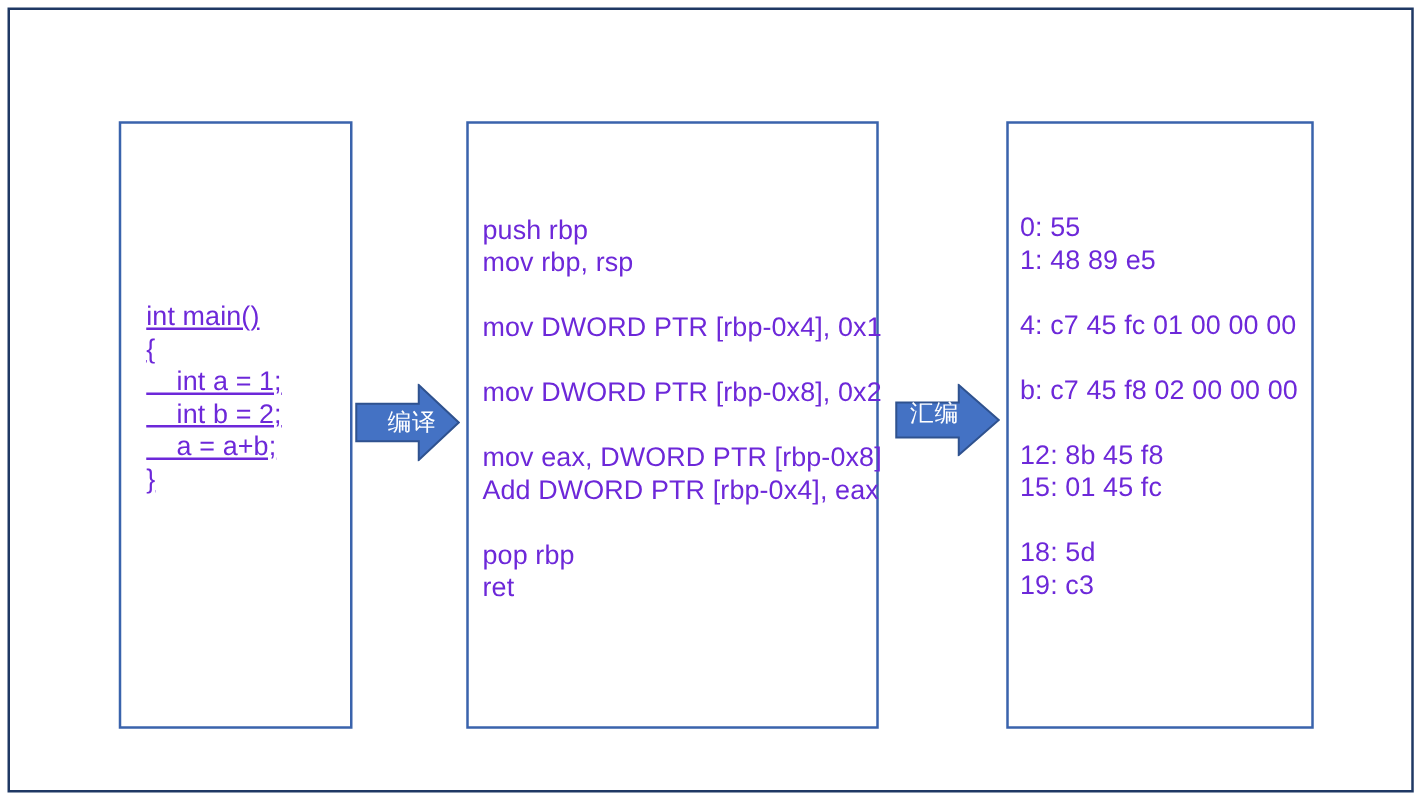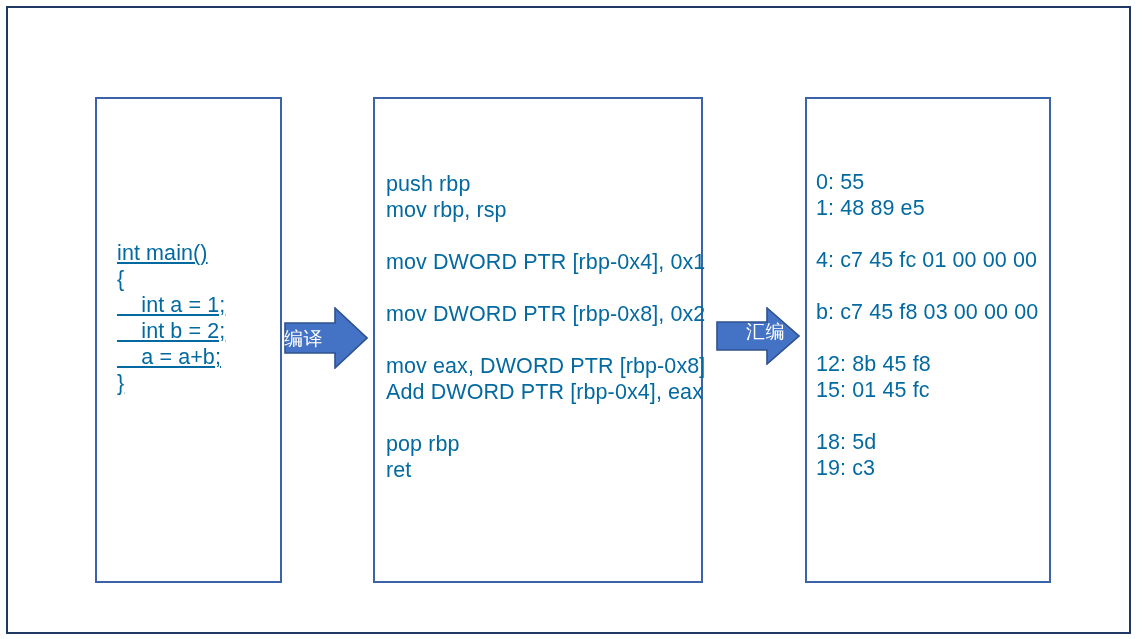--- a/index.html
+++ b/index.html
@@ -36,21 +36,21 @@
     box-sizing: border-box;
     background: #ffffff;
   }
   #box-source  { left: 87px;  top: 89px; width: 187px; height: 486px; }
   #box-asm     { left: 365px; top: 89px; width: 330px; height: 486px; }
   #box-machine { left: 797px; top: 89px; width: 246px; height: 486px; }
 
   .code-block {
     position: absolute;
     white-space: pre;
-    color: #0369a1;
+    color: #6d28d9;
     font-family: "Liberation Sans", sans-serif;
     font-size: 21.5px;
     line-height: 26px;
     letter-spacing: 0.1px;
   }
   #source-code  { left: 109px; top: 232px; text-decoration: underline; }
   #asm-code     { left: 378px; top: 163px; }
   #machine-code { left: 808px; top: 161px; }
 
   
@@ -61,23 +61,23 @@
   .arrow-label {
     position: absolute;
     color: #ffffff;
     font-family: "Liberation Sans", sans-serif;
     font-size: 19px;
     line-height: 19px;
     white-space: nowrap;
     letter-spacing: 0.5px;
   }
   #arrow-compile      { left: 276px; top: 299px; }
-  #arrow-compile-label { left: 276px; top: 321px; font-family: Liberation Serif, serif; }
+  #arrow-compile-label { left: 302px; top: 321px; font-family: Liberation Serif, serif; }
   #arrow-assemble      { left: 708px; top: 299px; }
-  #arrow-assemble-label { left: 720px; top: 314px; margin-left: 18px; }
+  #arrow-assemble-label { left: 720px; top: 314px; }
 </style>
 </head>
 <body>
 
 <div class="canvas">
   <div class="outer-frame">
 
     <div class="stage-box" id="box-source"></div>
     <div class="code-block" id="source-code">int main()
 {
@@ -113,21 +113,21 @@
       </svg>
     </div>
     <div class="arrow-label" id="arrow-assemble-label">汇编</div>
 
     <div class="stage-box" id="box-machine"></div>
     <div class="code-block" id="machine-code">0: 55
 1: 48 89 e5
 
 4: c7 45 fc 01 00 00 00
 
-b: c7 45 f8 03 00 00 00
+b: c7 45 f8 02 00 00 00
 
 12: 8b 45 f8
 15: 01 45 fc
 
 18: 5d
 19: c3</div>
 
   </div>
 </div>
 

